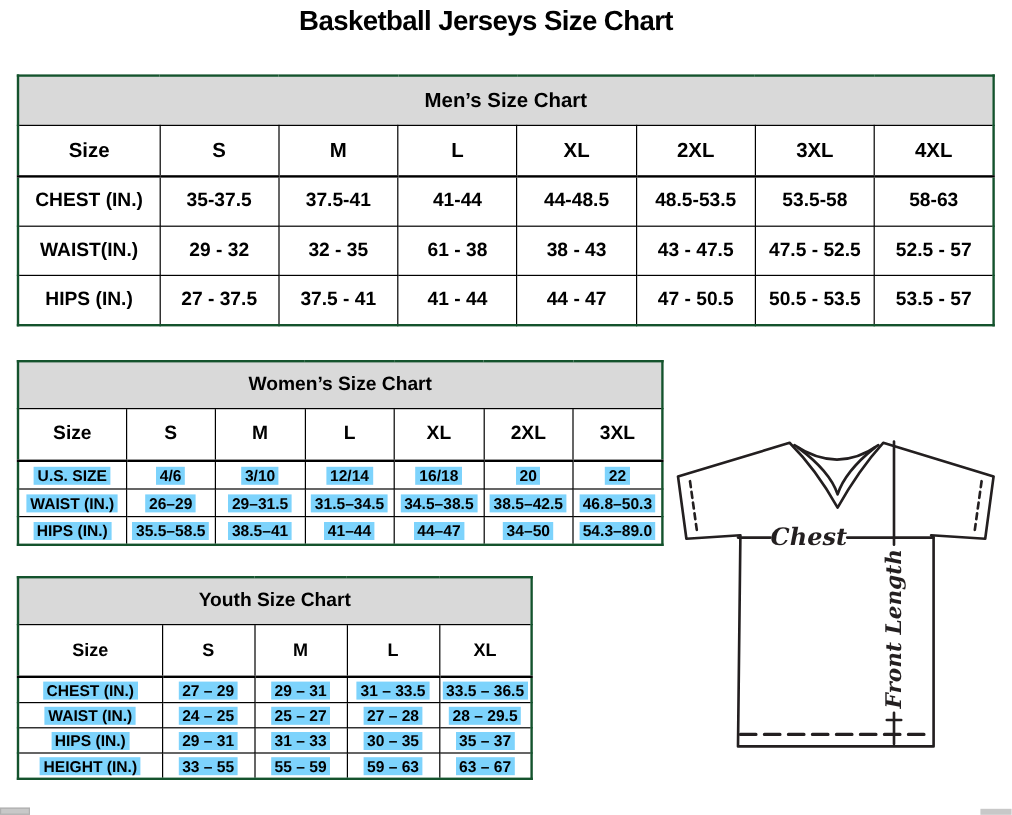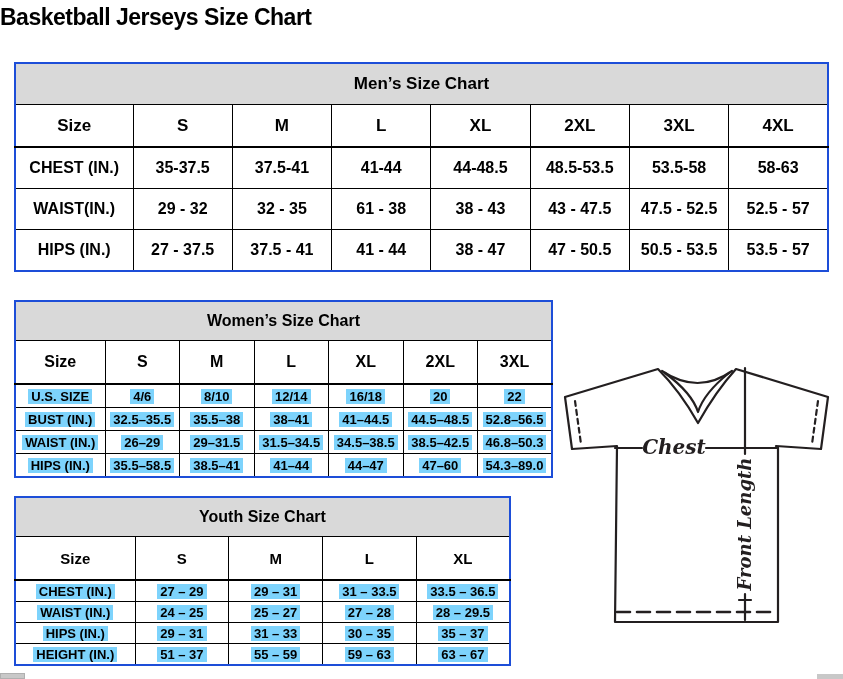--- a/index.html
+++ b/index.html
@@ -4,47 +4,47 @@
 <style>
   html,body{margin:0;padding:0;}
   body{
     width:843px;height:679px;position:relative;overflow:hidden;
     background:#ffffff;
     font-family:"Liberation Sans", sans-serif;
     color:#000;
   }
   .page-title{
     position:absolute;top:4px;left:0;width:810px;
-    font-size:23px;font-weight:bold;
+    text-align:center;font-size:23px;font-weight:bold;
     letter-spacing:-0.5px;margin:0;
   }
   table.size-table{
     position:absolute;border-collapse:collapse;table-layout:fixed;
-    border:2px solid #1d4ed8;
+    border:2px solid #14532d;
   }
   table.size-table td, table.size-table th{
     border:1px solid #000;text-align:center;vertical-align:middle;
     font-weight:bold;padding:0;overflow:hidden;white-space:nowrap;
   }
   tr.title-row td{background:#d9d9d9;}
   tr.head-row th{border-bottom-width:2px;}
   
   table.men{left:14px;top:62px;width:815px;}
   .men tr.title-row td{height:40px;font-size:17px;}
   .men tr.head-row th{height:41px;font-size:17px;}
   .men tr.data-row td{height:40px;font-size:16px;}
   .men td.rowlabel{font-size:15px;}
   
   table.women{left:14px;top:300px;width:539px;}
   .women tr.title-row td{height:38px;font-size:16px;}
   .women tr.head-row th{height:42px;font-size:16px;}
   .women tr.data-row td{height:22px;font-size:13px;}
   .women td.rowlabel{font-size:11.5px;}
   
-  table.youth{left:14px;top:496px;width:497px;}
+  table.youth{left:14px;top:480px;width:430px;}
   .youth tr.title-row td{height:38px;font-size:16px;}
   .youth tr.head-row th{height:42px;font-size:15px;}
   .youth tr.data-row td{height:20px;font-size:13px;}
   .youth td.rowlabel{font-size:11.5px;}
   
   .hl{background:#7dd3fc;padding:0 3px;}
   
   .jersey{position:absolute;left:553px;top:353px;width:290px;height:326px;}
   .jersey text{
     font-family:"DejaVu Serif", serif;
@@ -103,21 +103,21 @@
       <td>38 - 43</td>
       <td>43 - 47.5</td>
       <td>47.5 - 52.5</td>
       <td>52.5 - 57</td>
     </tr>
     <tr class="data-row">
       <td class="rowlabel">HIPS (IN.)</td>
       <td>27 - 37.5</td>
       <td>37.5 - 41</td>
       <td>41 - 44</td>
-      <td>38 - 47</td>
+      <td>44 - 47</td>
       <td>47 - 50.5</td>
       <td>50.5 - 53.5</td>
       <td>53.5 - 57</td>
     </tr>
   </tbody>
 </table>
 
 <table class="size-table women">
   <colgroup>
     <col style="width:90px">
@@ -137,51 +137,42 @@
       <th>S</th>
       <th>M</th>
       <th>L</th>
       <th>XL</th>
       <th>2XL</th>
       <th>3XL</th>
     </tr>
     <tr class="data-row">
       <td class="rowlabel"><span class="hl">U.S. SIZE</span></td>
       <td><span class="hl">4/6</span></td>
-      <td><span class="hl">8/10</span></td>
+      <td><span class="hl">3/10</span></td>
       <td><span class="hl">12/14</span></td>
       <td><span class="hl">16/18</span></td>
       <td><span class="hl">20</span></td>
       <td><span class="hl">22</span></td>
-    </tr>
-    <tr class="data-row">
-      <td class="rowlabel"><span class="hl">BUST (IN.)</span></td>
-      <td><span class="hl">32.5–35.5</span></td>
-      <td><span class="hl">35.5–38</span></td>
-      <td><span class="hl">38–41</span></td>
-      <td><span class="hl">41–44.5</span></td>
-      <td><span class="hl">44.5–48.5</span></td>
-      <td><span class="hl">52.8–56.5</span></td>
     </tr>
     <tr class="data-row">
       <td class="rowlabel"><span class="hl">WAIST (IN.)</span></td>
       <td><span class="hl">26–29</span></td>
       <td><span class="hl">29–31.5</span></td>
       <td><span class="hl">31.5–34.5</span></td>
       <td><span class="hl">34.5–38.5</span></td>
       <td><span class="hl">38.5–42.5</span></td>
       <td><span class="hl">46.8–50.3</span></td>
     </tr>
     <tr class="data-row">
       <td class="rowlabel"><span class="hl">HIPS (IN.)</span></td>
       <td><span class="hl">35.5–58.5</span></td>
       <td><span class="hl">38.5–41</span></td>
       <td><span class="hl">41–44</span></td>
       <td><span class="hl">44–47</span></td>
-      <td><span class="hl">47–60</span></td>
+      <td><span class="hl">34–50</span></td>
       <td><span class="hl">54.3–89.0</span></td>
     </tr>
   </tbody>
 </table>
 
 <table class="size-table youth">
   <colgroup>
     <col style="width:120px">
       <col>
       <col>
@@ -215,21 +206,21 @@
     </tr>
     <tr class="data-row">
       <td class="rowlabel"><span class="hl">HIPS (IN.)</span></td>
       <td><span class="hl">29 – 31</span></td>
       <td><span class="hl">31 – 33</span></td>
       <td><span class="hl">30 – 35</span></td>
       <td><span class="hl">35 – 37</span></td>
     </tr>
     <tr class="data-row">
       <td class="rowlabel"><span class="hl">HEIGHT (IN.)</span></td>
-      <td><span class="hl">51 – 37</span></td>
+      <td><span class="hl">33 – 55</span></td>
       <td><span class="hl">55 – 59</span></td>
       <td><span class="hl">59 – 63</span></td>
       <td><span class="hl">63 – 67</span></td>
     </tr>
   </tbody>
 </table>
 
 <svg class="jersey" viewBox="0 0 290 326">
   <g fill="none" stroke="#231f20" stroke-width="2.2" stroke-linejoin="round" stroke-linecap="round">
 

